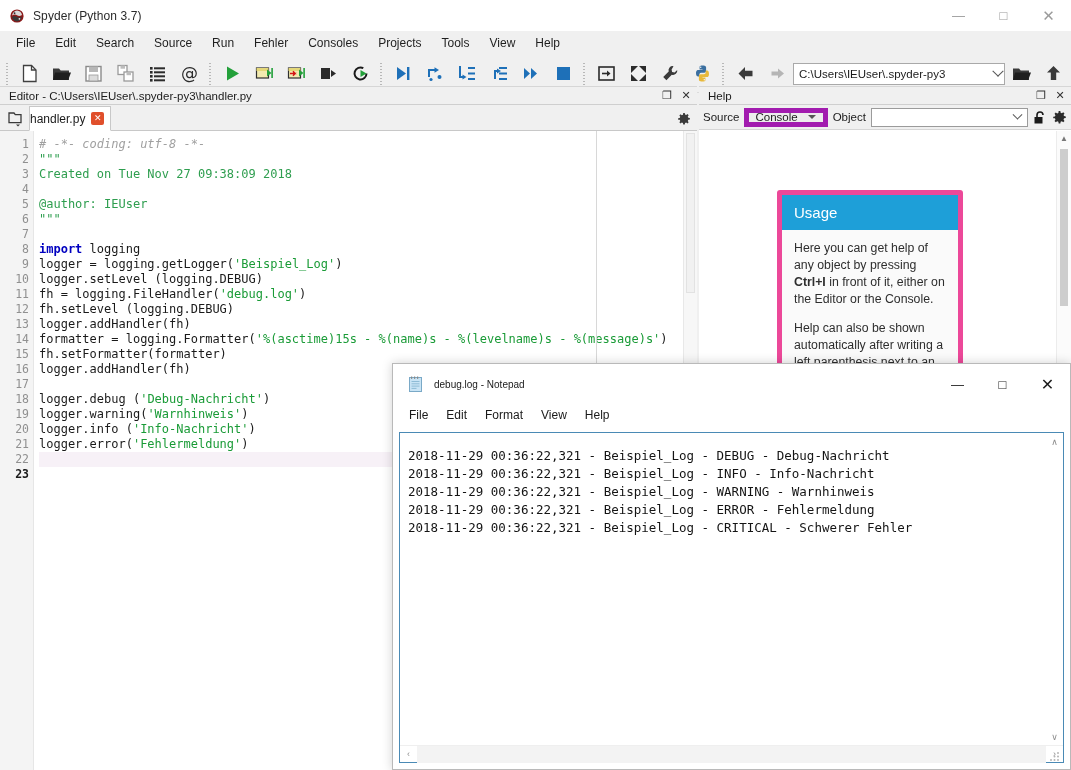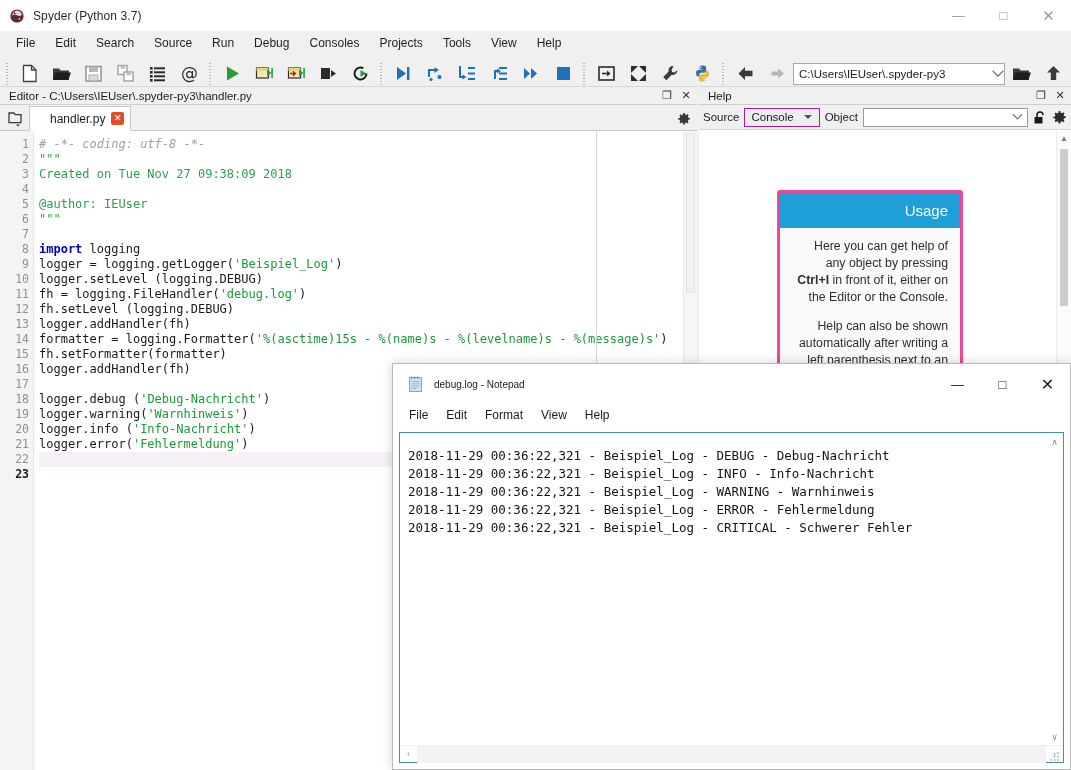--- a/index.html
+++ b/index.html
@@ -51,21 +51,21 @@
   .dock-title .dt-text { font-size: 11.5px; color:#1b1b1b; }
   .dock-title .dt-sp { flex:1 1 auto; }
   .dock-btn { width: 16px; height: 16px; display:flex;align-items:center;justify-content:center; margin-right:3px;
               font-size: 11px; color:#333; }
 
   
   .editor-pane { position:absolute; left:0; top:86px; width:697px; height:684px; background:#fff; }
   .ed-tabbar { height: 26px; background:#f0f0f0; display:flex; align-items:flex-end; position:relative; border-bottom:1px solid #c8c8c8;}
   .ed-browsebtn { width:24px;height:24px;display:flex;align-items:center;justify-content:center; margin-left:3px;}
   .ed-tab { height: 25px; background:#fff; border:1px solid #c8c8c8; border-bottom:1px solid #fff;
-            display:flex; align-items:center; padding: 0 6px 0 20px; margin-left:2px; position:relative; top:1px;}
+            display:flex; align-items:center; padding: 0 6px 0 0; margin-left:2px; position:relative; top:1px;}
   .ed-tab .name { font-size: 12px; color:#1b1b1b; margin-right:6px; }
   .ed-close { width:13px;height:13px;background:#e04f2b;border-radius:2px;display:flex;align-items:center;justify-content:center;
               color:#fff;font-size:9px;line-height:1; }
   .ed-opts { position:absolute; right:6px; bottom:4px; display:flex; align-items:center; }
 
   .code-area { position:relative; height: calc(684px - 26px - 19px); background:#fff; display:flex; overflow:hidden;}
   .gutter { width: 34px; background:#f4f4f4; border-right:1px solid #e6e6e6; padding-top:6px; flex:0 0 auto;}
   .gutter .ln { font-family:"DejaVu Sans Mono", monospace; font-size:11.5px; color:#909090; text-align:right;
                 padding-right:4px; height:15px; line-height:15px; }
   .gutter .ln.cur { color:#1a1a1a; font-weight:bold; }
@@ -78,31 +78,31 @@
   .tok-d { color:#2e9e4f; }                      
   .edge-line { position:absolute; top:0; bottom:0; width:1px; background:#d8d8d8; }
   .ed-vscroll { position:absolute; right:0; top:0; bottom:0; width:14px; background:#f7f7f7; border-left:1px solid #e8e8e8;}
   .ed-vscroll .thumb { position:absolute; left:2px; right:2px; top:2px; height:160px; background:#f1f1f1; border:1px solid #e2e2e2;}
 
   
   .help-pane { position:absolute; left:699px; top:86px; width:372px; height:684px; background:#fff; }
   .help-toolrow { height:25px; background:#f0f0f0; display:flex; align-items:center; padding:0 4px; gap:5px;
                   border-bottom:1px solid #d6d6d6;}
   .lbl { font-size:11.5px; color:#1b1b1b; }
-  .combo { height:19px; background:#ededed; border:1px solid #a21caf; display:flex; align-items:center;
+  .combo { height:19px; background:#ededed; border:5px solid #a21caf; display:flex; align-items:center;
            padding:0 4px 0 6px; font-size:11.5px; color:#1b1b1b; }
   .combo .cv { margin-right:10px; }
   .objbox { flex:1 1 auto; height:19px; background:#fff; border:1px solid #9b9b9b; display:flex; align-items:center;
             padding:0 2px 0 4px; font-size:11.5px; }
   .objbox .ov { flex:1 1 auto; }
   .chev { width:9px; height:9px; border-right:1.6px solid #555; border-bottom:1.6px solid #555;
           transform: rotate(45deg) translate(-2px,-2px); }
   .help-body { position:relative; height: calc(684px - 19px - 25px); background:#fff; border-top:1px solid #fff;}
   .usage-card { position:absolute; left:78px; top:59px; width:186px; background:#fafafa;
-                border:3px solid #ec4899; border-radius:3px; overflow:hidden;text-align:right; }
+                border:5px solid #ec4899; border-radius:3px; overflow:hidden; }
   .usage-head { background:#1e9fd8; color:#fff; font-size:15px; padding:9px 12px; }
   .usage-text { padding:10px 12px 14px 12px; font-size:12.3px; line-height:17px; color:#2e2e2e; }
   .usage-text p { margin: 0 0 12px 0; }
   .help-vscroll { position:absolute; right:0; top:0; bottom:0; width:15px; background:#fbfbfb; border-left:1px solid #ececec;}
   .help-vscroll .up { height:15px; display:flex; align-items:center; justify-content:center; font-size:8px; color:#777; }
   .help-vscroll .thumb { position:absolute; left:3px; right:3px; top:18px; height:157px; background:#cdcdcd; }
 
   
   .notepad { position:absolute; left:392px; top:363px; width:679px; height:407px;
              background:#fff; border:1px solid #b9b9b9; box-shadow: 0 0 10px rgba(0,0,0,.18); }
@@ -150,21 +150,21 @@
       <span class="wbtn">□</span>
       <span class="wbtn close">✕</span>
     </div>
 
     <div class="menubar">
       <span class="menu-item">File</span>
       <span class="menu-item">Edit</span>
       <span class="menu-item">Search</span>
       <span class="menu-item">Source</span>
       <span class="menu-item">Run</span>
-      <span class="menu-item">Debug</span>
+      <span class="menu-item">Fehler</span>
       <span class="menu-item">Consoles</span>
       <span class="menu-item">Projects</span>
       <span class="menu-item">Tools</span>
       <span class="menu-item">View</span>
       <span class="menu-item">Help</span>
     </div>
 
     <div class="toolbar">
       <span class="tgrip"></span>
 

